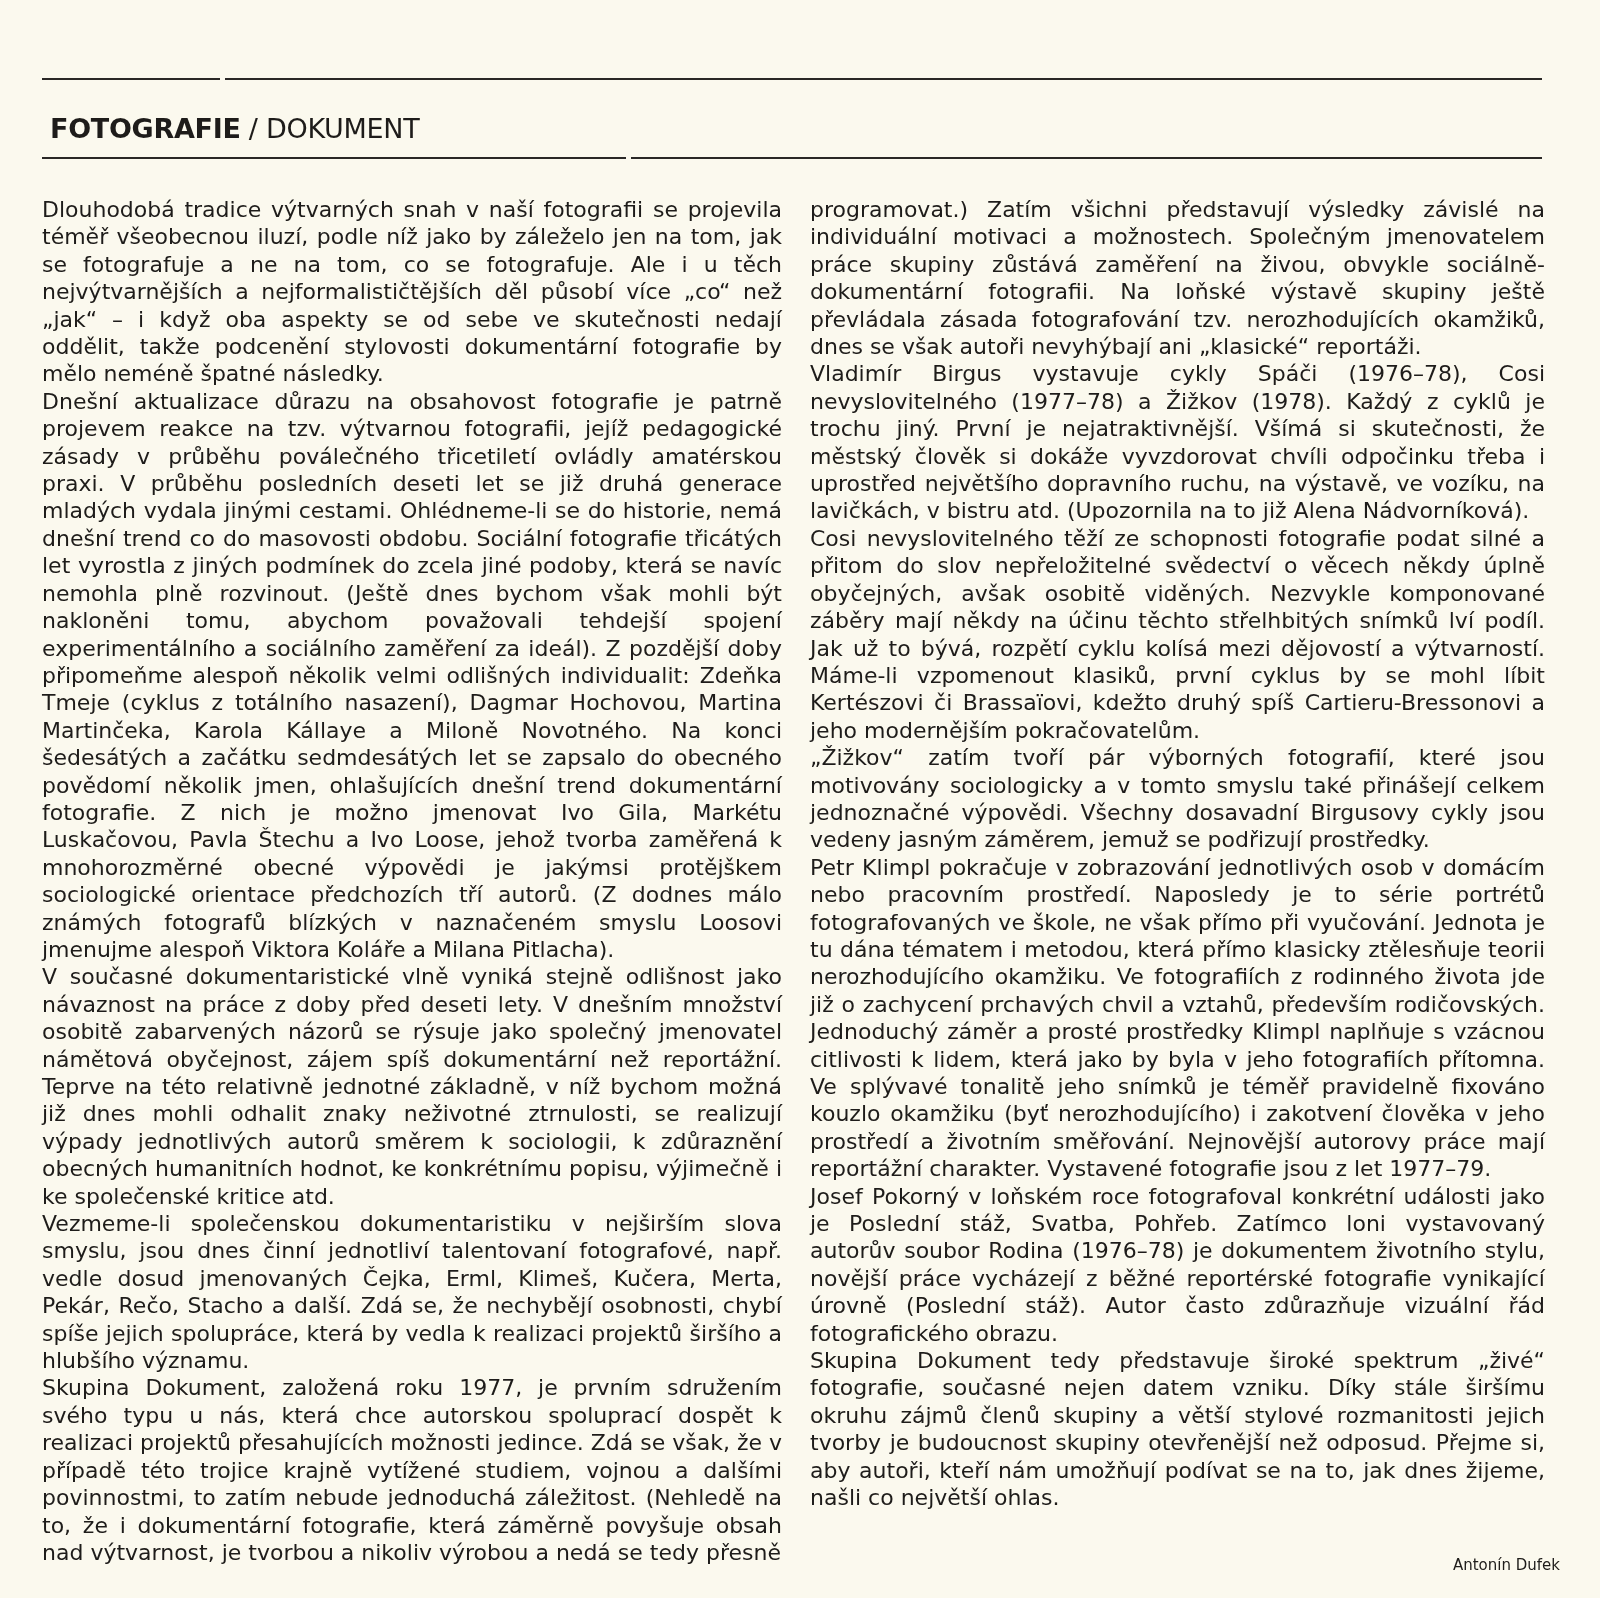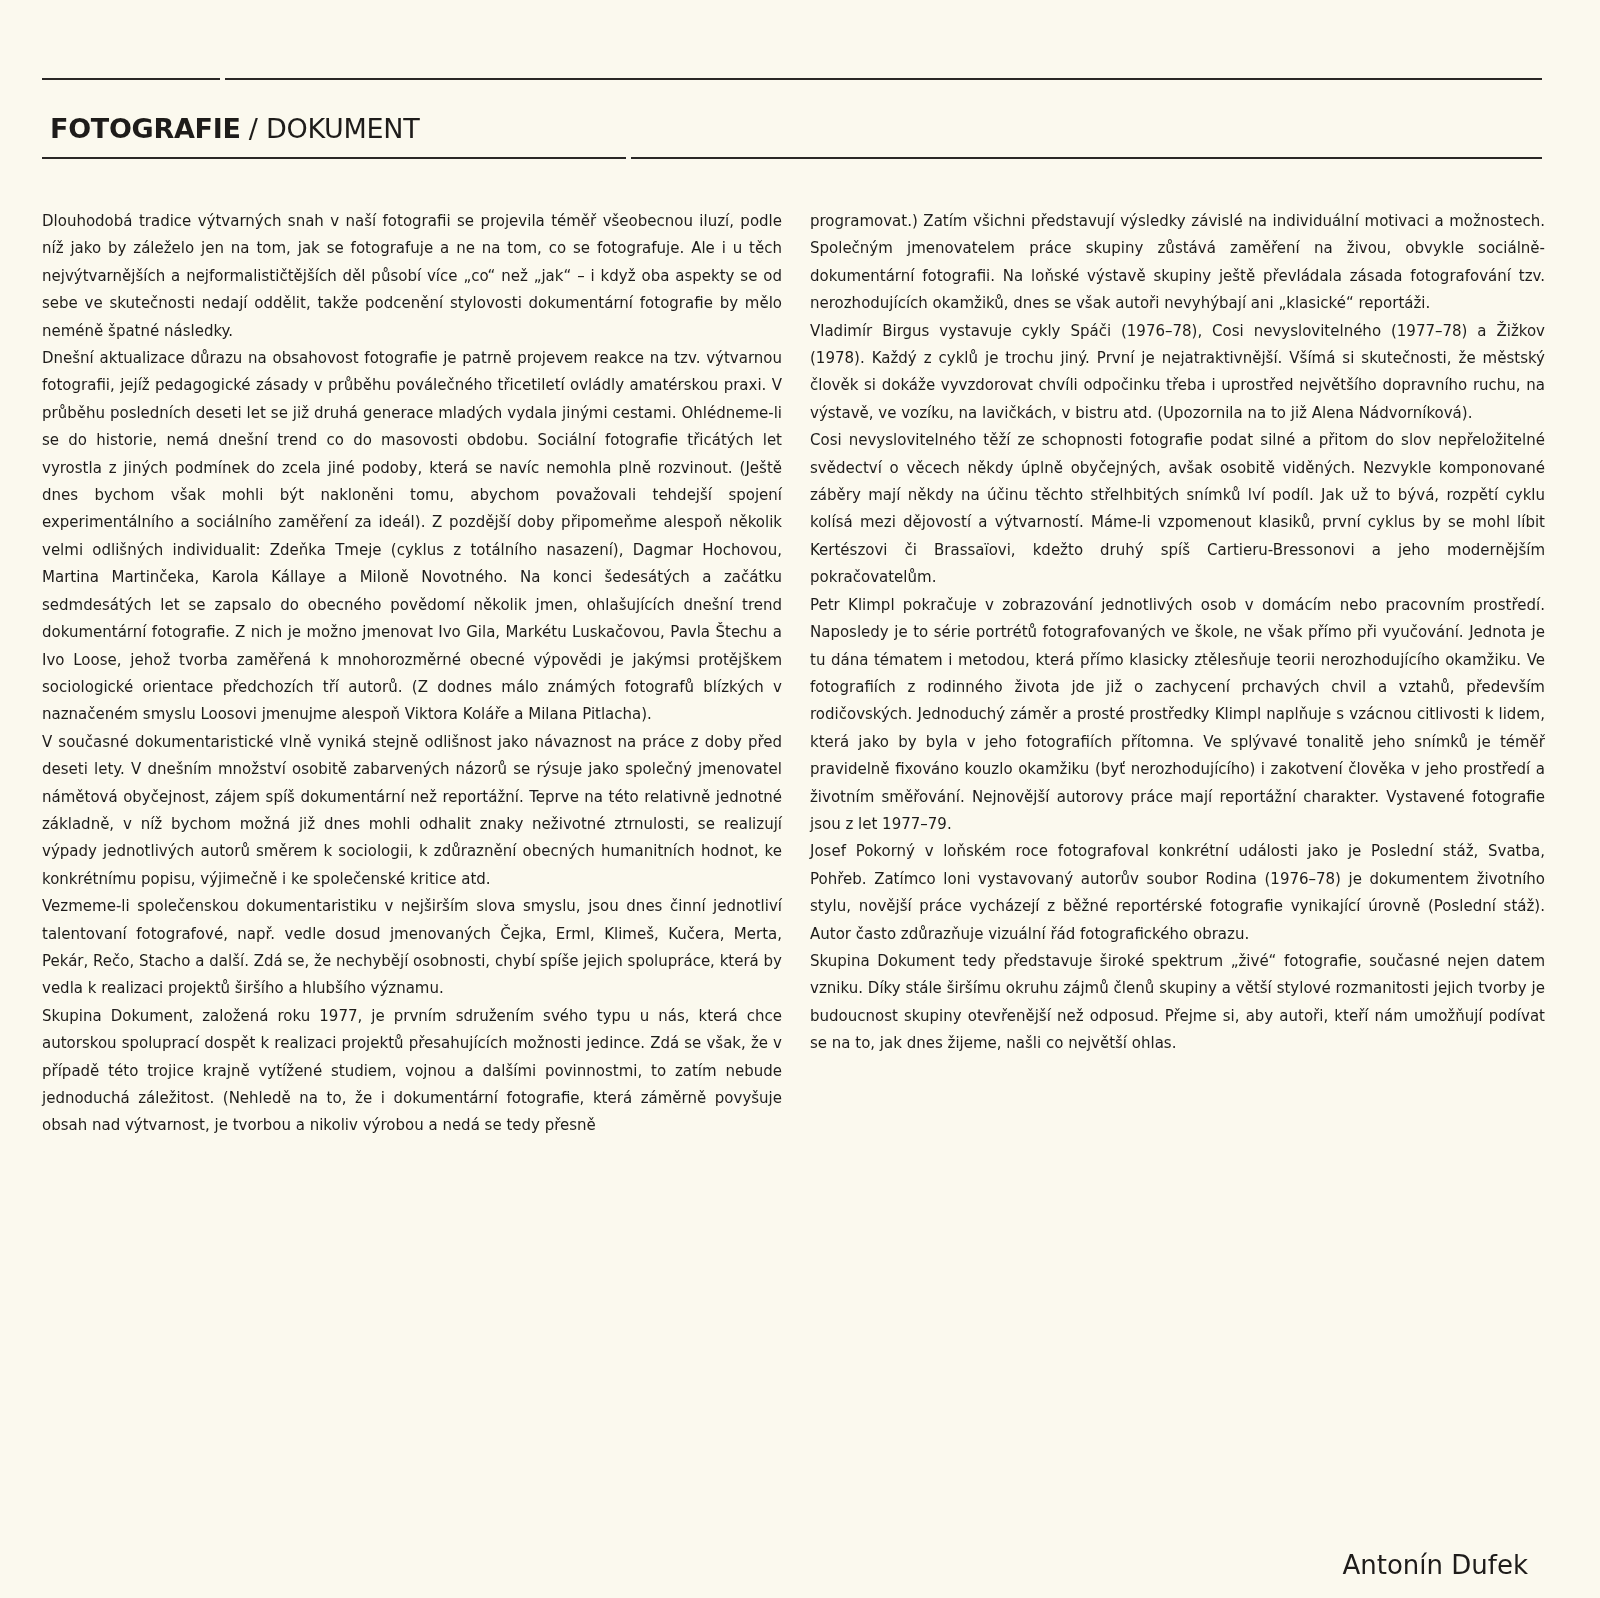--- a/index.html
+++ b/index.html
@@ -34,38 +34,38 @@
       top: 104px;
       font-size: 27px;
       letter-spacing: -0.3px;
       line-height: 34px;
       white-space: nowrap;
     }
     .heading .bold { font-weight: bold; }
     .heading .light { font-weight: normal; }
     .column {
       position: absolute;
-      top: 208px;
+      top: 196px;
       width: 740px;
-      font-size: 15px;
+      font-size: 22px;
       line-height: 27.4px;
       text-align: justify;
       hyphens: none;
     }
     .column.left { left: 42px; }
     .column.right { left: 810px; width: 735px; }
     .column p {
       margin: 0;
       padding: 0;
     }
     .signature {
       position: absolute;
-      right: 72px;
+      right: 40px;
       top: 1552px;
-      font-size: 26px;
+      font-size: 15px;
       line-height: 27px;
       white-space: nowrap;
     }
   </style>
 </head>
 <body>
 
 <div class="rule top">
   <span class="gap" style="left:178px"></span>
 </div>
@@ -83,18 +83,19 @@
   <p>Dnešní aktualizace důrazu na obsahovost fotografie je patrně projevem reakce na tzv. výtvarnou fotografii, jejíž pedagogické zásady v průběhu poválečného třicetiletí ovládly amatérskou praxi. V průběhu posledních deseti let se již druhá generace mladých vydala jinými cestami. Ohlédneme-li se do historie, nemá dnešní trend co do masovosti obdobu. Sociální fotografie třicátých let vyrostla z jiných podmínek do zcela jiné podoby, která se navíc nemohla plně rozvinout. (Ještě dnes bychom však mohli být nakloněni tomu, abychom považovali tehdejší spojení experimentálního a sociálního zaměření za ideál). Z pozdější doby připomeňme alespoň několik velmi odlišných individualit: Zdeňka Tmeje (cyklus z totálního nasazení), Dagmar Hochovou, Martina Martinčeka, Karola Kállaye a Miloně Novotného. Na konci šedesátých a začátku sedmdesátých let se zapsalo do obecného povědomí několik jmen, ohlašujících dnešní trend dokumentární fotografie. Z nich je možno jmenovat Ivo Gila, Markétu Luskačovou, Pavla Štechu a Ivo Loose, jehož tvorba zaměřená k mnohorozměrné obecné výpovědi je jakýmsi protějškem sociologické orientace předchozích tří autorů. (Z dodnes málo známých fotografů blízkých v naznačeném smyslu Loosovi jmenujme alespoň Viktora Koláře a Milana Pitlacha).</p>
   <p>V současné dokumentaristické vlně vyniká stejně odlišnost jako návaznost na práce z doby před deseti lety. V dnešním množství osobitě zabarvených názorů se rýsuje jako společný jmenovatel námětová obyčejnost, zájem spíš dokumentární než reportážní. Teprve na této relativně jednotné základně, v níž bychom možná již dnes mohli odhalit znaky neživotné ztrnulosti, se realizují výpady jednotlivých autorů směrem k sociologii, k zdůraznění obecných humanitních hodnot, ke konkrétnímu popisu, výjimečně i ke společenské kritice atd.</p>
   <p>Vezmeme-li společenskou dokumentaristiku v nejširším slova smyslu, jsou dnes činní jednotliví talentovaní fotografové, např. vedle dosud jmenovaných Čejka, Erml, Klimeš, Kučera, Merta, Pekár, Rečo, Stacho a další. Zdá se, že nechybějí osobnosti, chybí spíše jejich spolupráce, která by vedla k realizaci projektů širšího a hlubšího významu.</p>
   <p>Skupina Dokument, založená roku 1977, je prvním sdružením svého typu u nás, která chce autorskou spoluprací dospět k realizaci projektů přesahujících možnosti jedince. Zdá se však, že v případě této trojice krajně vytížené studiem, vojnou a dalšími povinnostmi, to zatím nebude jednoduchá záležitost. (Nehledě na to, že i dokumentární fotografie, která záměrně povyšuje obsah nad výtvarnost, je tvorbou a nikoliv výrobou a nedá se tedy přesně</p>
 </div>
 
 <div class="column right">
   <p>programovat.) Zatím všichni představují výsledky závislé na individuální motivaci a možnostech. Společným jmenovatelem práce skupiny zůstává zaměření na živou, obvykle sociálně-dokumentární fotografii. Na loňské výstavě skupiny ještě převládala zásada fotografování tzv. nerozhodujících okamžiků, dnes se však autoři nevyhýbají ani „klasické“ reportáži.</p>
   <p>Vladimír Birgus vystavuje cykly Spáči (1976–78), Cosi nevyslovitelného (1977–78) a Žižkov (1978). Každý z cyklů je trochu jiný. První je nejatraktivnější. Všímá si skutečnosti, že městský člověk si dokáže vyvzdorovat chvíli odpočinku třeba i uprostřed největšího dopravního ruchu, na výstavě, ve vozíku, na lavičkách, v bistru atd. (Upozornila na to již Alena Nádvorníková).</p>
   <p>Cosi nevyslovitelného těží ze schopnosti fotografie podat silné a přitom do slov nepřeložitelné svědectví o věcech někdy úplně obyčejných, avšak osobitě viděných. Nezvykle komponované záběry mají někdy na účinu těchto střelhbitých snímků lví podíl. Jak už to bývá, rozpětí cyklu kolísá mezi dějovostí a výtvarností. Máme-li vzpomenout klasiků, první cyklus by se mohl líbit Kertészovi či Brassaïovi, kdežto druhý spíš Cartieru-Bressonovi a jeho modernějším pokračovatelům.</p>
+  <p>„Žižkov“ zatím tvoří pár výborných fotografií, které jsou motivovány sociologicky a v tomto smyslu také přinášejí celkem jednoznačné výpovědi. Všechny dosavadní Birgusovy cykly jsou vedeny jasným záměrem, jemuž se podřizují prostředky.</p>
   <p>Petr Klimpl pokračuje v zobrazování jednotlivých osob v domácím nebo pracovním prostředí. Naposledy je to série portrétů fotografovaných ve škole, ne však přímo při vyučování. Jednota je tu dána tématem i metodou, která přímo klasicky ztělesňuje teorii nerozhodujícího okamžiku. Ve fotografiích z rodinného života jde již o zachycení prchavých chvil a vztahů, především rodičovských. Jednoduchý záměr a prosté prostředky Klimpl naplňuje s vzácnou citlivosti k lidem, která jako by byla v jeho fotografiích přítomna. Ve splývavé tonalitě jeho snímků je téměř pravidelně fixováno kouzlo okamžiku (byť nerozhodujícího) i zakotvení člověka v jeho prostředí a životním směřování. Nejnovější autorovy práce mají reportážní charakter. Vystavené fotografie jsou z let 1977–79.</p>
   <p>Josef Pokorný v loňském roce fotografoval konkrétní události jako je Poslední stáž, Svatba, Pohřeb. Zatímco loni vystavovaný autorův soubor Rodina (1976–78) je dokumentem životního stylu, novější práce vycházejí z běžné reportérské fotografie vynikající úrovně (Poslední stáž). Autor často zdůrazňuje vizuální řád fotografického obrazu.</p>
   <p>Skupina Dokument tedy představuje široké spektrum „živé“ fotografie, současné nejen datem vzniku. Díky stále širšímu okruhu zájmů členů skupiny a větší stylové rozmanitosti jejich tvorby je budoucnost skupiny otevřenější než odposud. Přejme si, aby autoři, kteří nám umožňují podívat se na to, jak dnes žijeme, našli co největší ohlas.</p>
 </div>
 
 <div class="signature">Antonín Dufek</div>
 
 </body></html>

